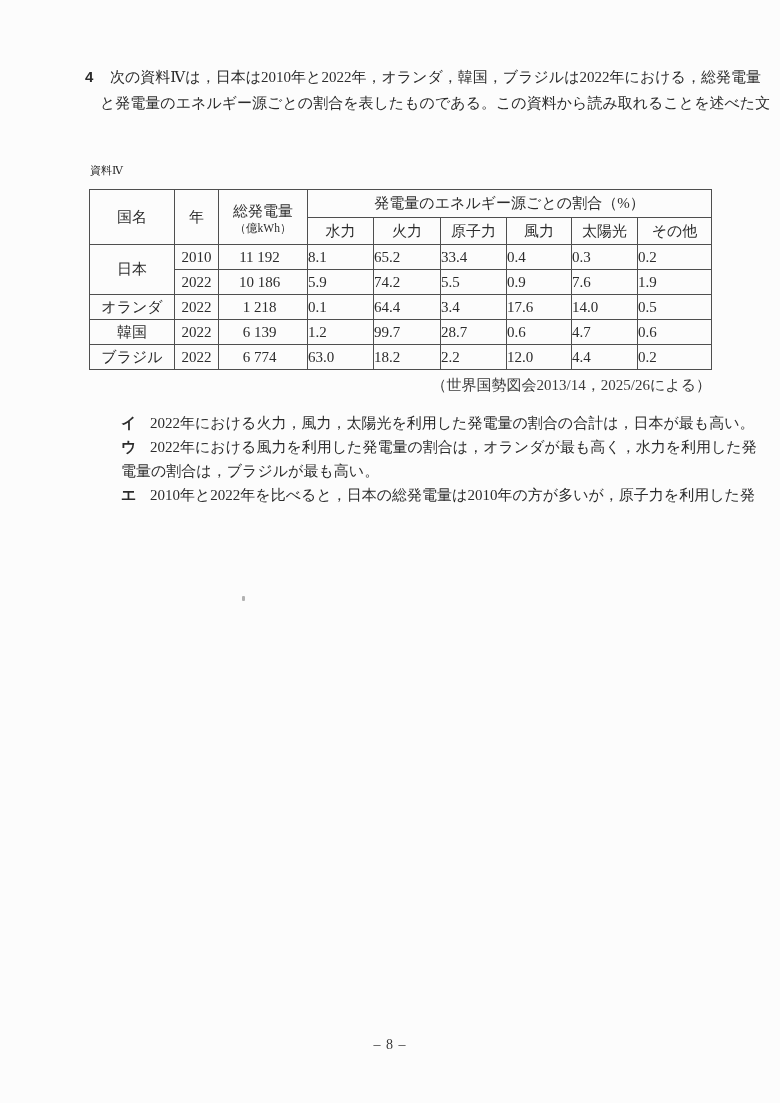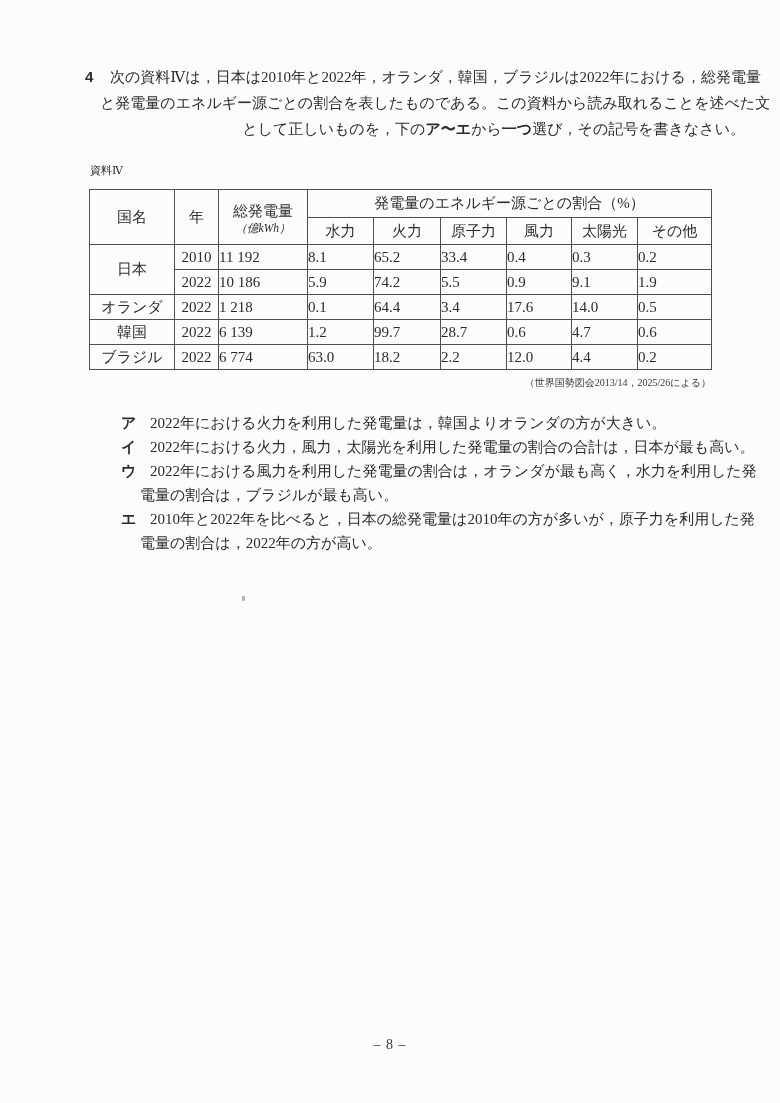--- a/index.html
+++ b/index.html
@@ -23,21 +23,21 @@
     font-size: 15px;
     line-height: 26px;
   }
   .q-line { white-space: nowrap; }
   .q-num {
     display: inline-block;
     width: 25px;
     font-weight: bold;
     font-family: "Liberation Sans", "DejaVu Sans", sans-serif;
   }
-  .q-cont { margin-left: 15px; text-align: right; }
+  .q-cont { margin-left: 15px; }
   .q-bold {
     font-weight: bold;
     font-family: "Liberation Sans", "DejaVu Sans", sans-serif;
   }
 
   
   .table-title {
     position: absolute;
     left: 90px;
     top: 163px;
@@ -55,51 +55,51 @@
   .data-table th, .data-table td {
     border: 1px solid #4f4f4f;
     font-weight: normal;
     text-align: center;
     vertical-align: middle;
     padding: 0;
   }
   .data-table tr.group-row th { height: 28px; }
   .data-table tr.sub-row th { height: 27px; }
   .data-table tbody td { height: 25px; }
-  .unit { font-size: 11.5px; line-height: 14px; font-style: italic; }
+  .unit { font-size: 11.5px; line-height: 14px; }
   .total-main { line-height: 19px; padding-top: 3px; }
-  td.c-total { text-align: left; padding-right: 7px; border-radius: 8px; }
+  td.c-total { text-align: center; padding-right: 7px; border-radius: 8px; }
   td.c-pct { text-align: left; padding-right: 16px; }
   .source-note {
     position: absolute;
     left: 89px;
     top: 376px;
     width: 622px;
     text-align: right;
-    font-size: 10px;
+    font-size: 15px;
     color: #3a3a3a;
   }
 
   
   .choices {
     position: absolute;
     left: 121px;
     top: 411px;
     width: 640px;
     font-size: 15px;
     line-height: 24px;
   }
   .choice-line { white-space: nowrap; }
   .choice-letter {
     display: inline-block;
     width: 29px;
     font-weight: bold;
     font-family: "Liberation Sans", "DejaVu Sans", sans-serif;
   }
-  .choice-wrap { margin-left: 19px; }
+  .choice-wrap { }
 
   
   .page-number {
     position: absolute;
     left: 0;
     top: 1037px;
     width: 100%;
     text-align: center;
     font-size: 14px;
     letter-spacing: 1px;
@@ -122,23 +122,20 @@
 <body>
 
 <div class="page">
 
   <div class="question">
     <div class="q-line">
       <span class="q-num">4</span><span>次の資料Ⅳは，日本は2010年と2022年，オランダ，韓国，ブラジルは2022年における，総発電量</span>
     </div>
     <div class="q-line q-cont">
       <span>と発電量のエネルギー源ごとの割合を表したものである。この資料から読み取れることを述べた文</span>
-    </div>
-    <div class="q-line q-cont">
-      <span>として正しいものを，下の</span><span class="q-bold">ア〜エ</span><span>から</span><span class="q-bold">一つ</span><span>選び，その記号を書きなさい。</span>
     </div>
   </div>
 
   <div class="table-title">資料Ⅳ</div>
 
   <table class="data-table">
     <colgroup>
       <col style="width:85px">
         <col style="width:44px">
         <col style="width:89px">
@@ -180,21 +177,21 @@
         <td class="c-pct">0.3</td>
         <td class="c-pct">0.2</td>
       </tr>
       <tr>
         <td>2022</td>
         <td class="c-total">10 186</td>
         <td class="c-pct">5.9</td>
         <td class="c-pct">74.2</td>
         <td class="c-pct">5.5</td>
         <td class="c-pct">0.9</td>
-        <td class="c-pct">9.1</td>
+        <td class="c-pct">7.6</td>
         <td class="c-pct">1.9</td>
       </tr>
       <tr>
         <td>オランダ</td>
         <td>2022</td>
         <td class="c-total">1 218</td>
         <td class="c-pct">0.1</td>
         <td class="c-pct">64.4</td>
         <td class="c-pct">3.4</td>
         <td class="c-pct">17.6</td>
@@ -223,36 +220,30 @@
         <td class="c-pct">4.4</td>
         <td class="c-pct">0.2</td>
       </tr>
     </tbody>
   </table>
 
   <div class="source-note">（世界国勢図会2013/14，2025/26による）</div>
 
   <div class="choices">
     <div class="choice-line">
-      <span class="choice-letter">ア</span><span>2022年における火力を利用した発電量は，韓国よりオランダの方が大きい。</span>
-    </div>
-    <div class="choice-line">
       <span class="choice-letter">イ</span><span>2022年における火力，風力，太陽光を利用した発電量の割合の合計は，日本が最も高い。</span>
     </div>
     <div class="choice-line">
       <span class="choice-letter">ウ</span><span>2022年における風力を利用した発電量の割合は，オランダが最も高く，水力を利用した発</span>
     </div>
     <div class="choice-line choice-wrap">
       <span>電量の割合は，ブラジルが最も高い。</span>
     </div>
     <div class="choice-line">
       <span class="choice-letter">エ</span><span>2010年と2022年を比べると，日本の総発電量は2010年の方が多いが，原子力を利用した発</span>
     </div>
-    <div class="choice-line choice-wrap">
-      <span>電量の割合は，2022年の方が高い。</span>
-    </div>
   </div>
 
   <div class="speck"></div>
 
   <div class="page-number">– 8 –</div>
 
 </div>
 
 </body></html>

